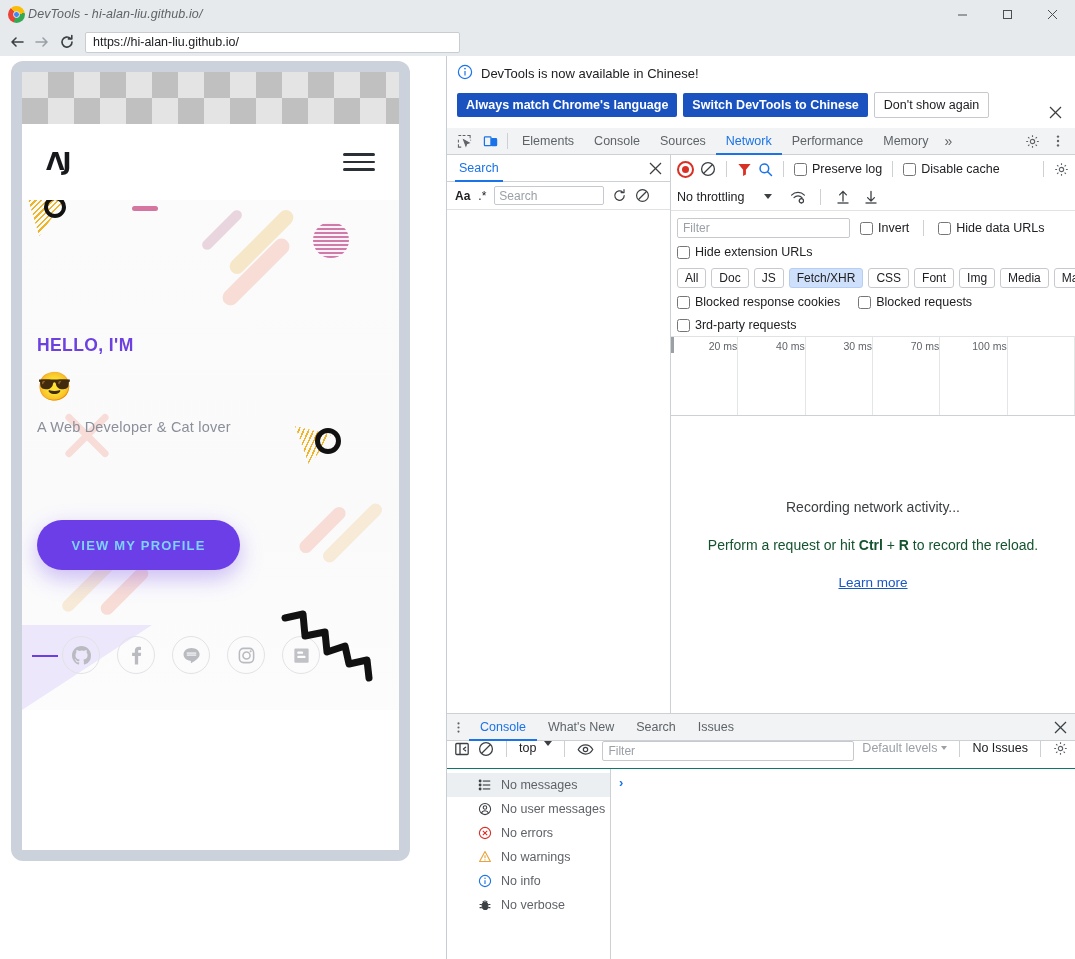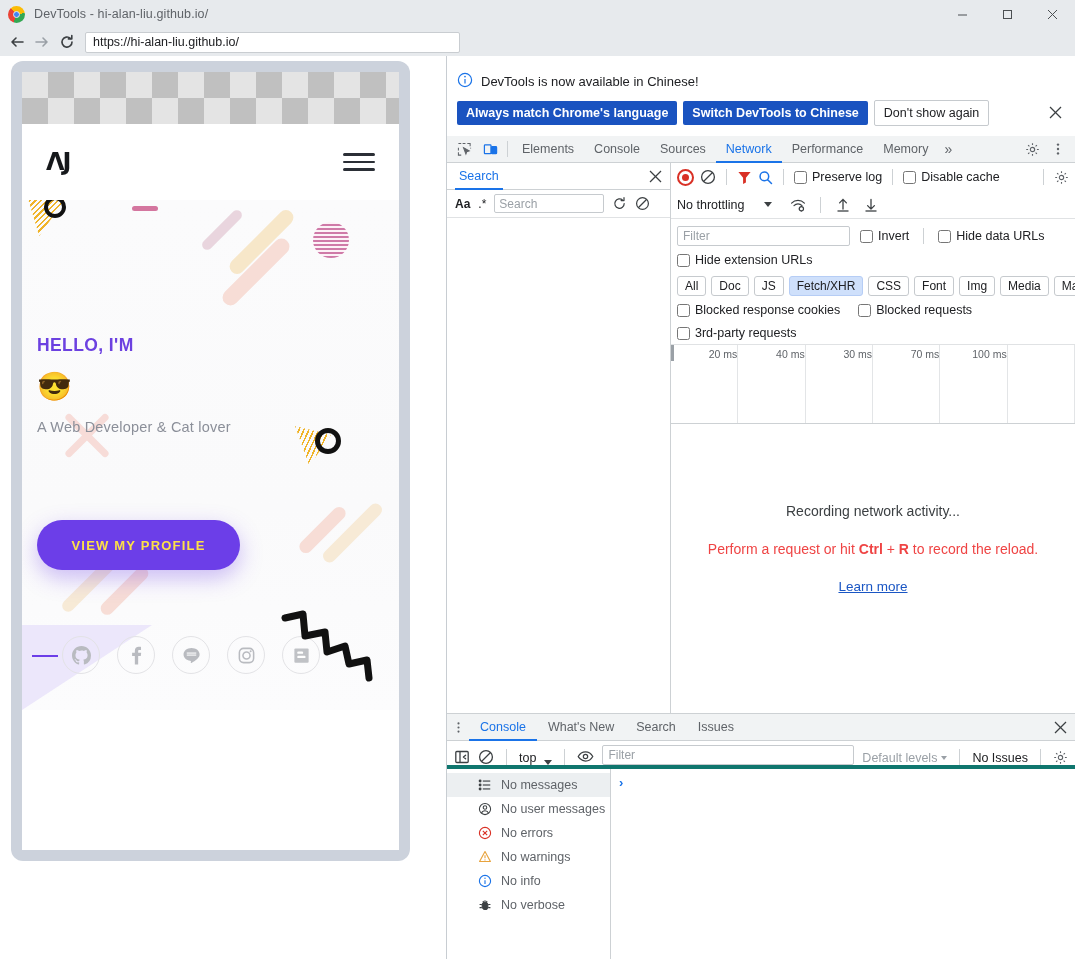--- a/index.html
+++ b/index.html
@@ -14,21 +14,21 @@
 
   
   .titlebar {
     height: 28px; background: #e7eaed; display: flex; align-items: center;
     flex: 0 0 28px; position: relative;
   }
   .chrome-logo { width: 17px; height: 17px; margin-left: 8px; border-radius: 50%; position: relative;
     background: conic-gradient(from 200deg, #ea4335 0deg 120deg, #fbbc05 120deg 240deg, #34a853 240deg 360deg);
   }
   .chrome-logo::after { content:""; position:absolute; inset:5px; border-radius:50%; background:#4285f4; border:1px solid #e7eaed;}
-  .title-text { margin-left: 9px; font-size: 12.5px; color: #5f6368; letter-spacing: .1px; }
+  .title-text { margin-left: 3px; font-size: 12.5px; color: #5f6368; letter-spacing: .1px; font-style: italic; }
   .win-ctrls { position: absolute; right: 0; top: 0; height: 28px; display: flex; }
   .win-btn { width: 45px; height: 28px; display: flex; align-items: center; justify-content: center; color: #4b4f52; }
   .win-btn svg { display: block; }
 
   
   .toolbar { height: 28px; background: #e7eaed; display: flex; align-items: center; flex: 0 0 28px; padding: 0 6px; }
   .nav-ico { width: 22px; height: 22px; display: flex; align-items: center; justify-content: center; margin-right: 3px; color: #3c4043; }
   .nav-ico.dim { color: #9aa0a6; }
   .omnibox {
     flex: 1; height: 21px; background: #fff; border: 1px solid #c9cdd1; border-radius: 2px;
@@ -60,21 +60,21 @@
   .burger i { display:block; height: 2.5px; background:#2b2f36; border-radius:2px; }
 
   .hero { position: relative; height: 510px; background: linear-gradient(180deg,#fbfbfc 0%, #fafafb 60%, #fcfcfd 100%); overflow: hidden; }
   .hero-text { position: absolute; left: 15px; top: 135px; }
   .hello { color: #6c41e0; font-weight: 800; font-size: 17.5px; letter-spacing: .4px; }
   .name { font-size: 34px; font-weight: 800; color: #24282e; margin-top: 14px; letter-spacing: -.6px; display:flex; align-items:center; gap:8px;}
   .name .emoji { font-size: 28px; }
   .tagline { margin-top: 16px; font-size: 14.5px; color: #8b8f99; letter-spacing: .2px; }
   .cta {
     position:absolute; left: 15px; top: 320px; width: 203px; height: 50px; border-radius: 26px;
-    background: #6c3ee8; color:#fde047; font-size: 13px; font-weight: 700; letter-spacing: 1.2px;
+    background: #6c3ee8; color:#7dd3fc; font-size: 13px; font-weight: 700; letter-spacing: 1.2px;
     display:flex; align-items:center; justify-content:center; border:none; cursor:pointer;
     box-shadow: 0 8px 22px rgba(108,62,232,.34);
   }
   
   .deco { position: absolute; pointer-events: none; }
   .bar { border-radius: 30px; transform: rotate(45deg); }
   .circ-stripe { width: 36px; height: 36px; border-radius: 50%; overflow: hidden;
     background: repeating-linear-gradient(0deg,#cf7aa8 0 2px, #fdf2f7 2px 4px); }
   .ring { width: 26px; height: 26px; border: 5px solid #111; border-radius: 50%; }
   .x-mark { position:absolute; width: 54px; height: 54px; }
@@ -85,21 +85,21 @@
   .socials { position: absolute; left: 40px; bottom: 36px; display: flex; gap: 17px; align-items:center; }
   .soc { width: 38px; height: 38px; border-radius:50%; border:1.5px solid #e3e3e6; display:flex; align-items:center; justify-content:center; color:#b9bbc0; background:transparent; }
   .soc svg { display:block; }
   .purple-dash { position:absolute; left: 10px; bottom: 53px; width: 26px; height: 2.5px; background:#6c3ee8; }
   .zig { position:absolute; right: 8px; bottom: 26px; }
 
   
   .devtools { flex: 1; display:flex; flex-direction: column; background: #fff; border-left: 1px solid #c8cdd2; min-width:0; }
 
   .notif { background:#fff; padding: 8px 10px 10px 10px; position: relative; flex: 0 0 auto; }
-  .notif-row1 { display:flex; align-items:center; gap: 8px; margin-top: 8px; }
+  .notif-row1 { display:flex; align-items:center; gap: 8px; }
   .notif-msg { font-size: 13px; color: #202124; }
   .notif-btns { display:flex; align-items:center; gap: 6px; margin-top: 9px; }
   .btn-primary { background:#1a53c0; color:#fff; border:none; border-radius:2px; padding: 5px 9px; font-size:12.5px; font-weight:700; cursor:pointer; font-family:"Liberation Sans",sans-serif;}
   .btn-plain { background:#fff; color:#202124; border:1px solid #c6cace; border-radius:2px; padding: 5px 9px; font-size:12.5px; cursor:pointer; font-family:"Liberation Sans",sans-serif;}
   .notif-close { position:absolute; right: 10px; top: 46px; width:20px; height:20px; display:flex; align-items:center; justify-content:center; color:#3c4043; cursor:pointer;}
 
   .dt-tabbar { display:flex; align-items:center; height: 27px; background:#f1f3f4; border-bottom:1px solid #cdd1d4; flex: 0 0 27px; padding-left: 4px; }
   .dt-ico { width: 26px; height: 25px; display:flex; align-items:center; justify-content:center; color:#5f6368; cursor:pointer;}
   .dt-ico.active { color:#1a73e8; }
   .vsep { width:1px; height:16px; background:#cdd1d4; margin: 0 4px; }
@@ -142,32 +142,32 @@
   .chkline { display:flex; gap:18px; align-items:center; height:24px; }
   .chkline.one { height:22px; }
 
   .ruler { height: 80px; border-top:1px solid #e0e2e4; border-bottom:1px solid #cdd1d4; display:flex; position:relative; }
   .ruler-cell { flex:1; border-right:1px solid #e3e5e7; position:relative; }
   .ruler-cell span { position:absolute; right:0; top:3px; font-size:10.5px; color:#5f6368; }
   .ruler-handle { position:absolute; left:0; top:0; width:3px; height:16px; background:#9aa0a6; }
 
   .net-empty { flex:1; display:flex; flex-direction:column; align-items:center; justify-content:center; gap:22px; padding-bottom: 40px;}
   .ne1 { font-size:14px; color:#3c4043; }
-  .ne2 { font-size:14px; color:#ef4444; }
+  .ne2 { font-size:14px; color:#14532d; }
   .ne2 b { font-weight:700; }
   .ne3 { font-size:13.5px; color:#1a56c4; text-decoration:underline; cursor:pointer; }
 
   
   .drawer { flex: 0 0 246px; border-top:1px solid #cdd1d4; display:flex; flex-direction:column; background:#fff; }
   .dw-tabs { height:27px; background:#f1f3f4; display:flex; align-items:center; border-bottom:1px solid #cdd1d4; flex:0 0 27px;}
   .dw-dots { width:22px; display:flex; align-items:center; justify-content:center; color:#5f6368; font-size:14px; cursor:pointer;}
   .dw-tab { padding:0 11px; height:27px; display:flex; align-items:center; font-size:12.5px; color:#5f6368; cursor:pointer;}
   .dw-tab.sel { color:#1a73e8; box-shadow: inset 0 -2px 0 #1a73e8; }
   .dw-x { margin-left:auto; margin-right:8px; color:#3c4043; cursor:pointer; display:flex;}
-  .dw-tools { height:28px; display:flex; align-items:flex-end; gap:8px; padding:0 7px; border-bottom:4px solid #0f766e; flex:0 0 28px;}
+  .dw-tools { height:28px; display:flex; align-items:flex-start; gap:8px; padding:0 7px; border-bottom:1px solid #0f766e; flex:0 0 28px;}
   .dw-filter { flex:1; max-width:255px; height:20px; border:1px solid #c6cace; border-radius:2px; font-size:12px; padding:0 5px; font-family:"Liberation Sans",sans-serif; color:#202124;}
   .dw-filter::placeholder { color:#9aa0a6; }
   .lvl { font-size:12.5px; color:#9aa0a6; display:flex; align-items:center; gap:4px; cursor:pointer;}
   .lvl .caret { border-top-color:#9aa0a6; border-left-width:3.5px; border-right-width:3.5px; border-top-width:4.5px;}
   .noissues { font-size:12.5px; color:#202124; cursor:pointer; }
   .dw-body { flex:1; display:flex; min-height:0; }
   .cons-side { width:164px; flex:0 0 164px; border-right:1px solid #cdd1d4; padding-top:4px; background:#fff;}
   .cs-item { height:24px; display:flex; align-items:center; gap:9px; padding-left:30px; font-size:12.5px; color:#5f6368; cursor:pointer;}
   .cs-item.sel { background:#eceff1; }
   .cs-ico { width:15px; height:15px; display:flex; align-items:center; justify-content:center;}

